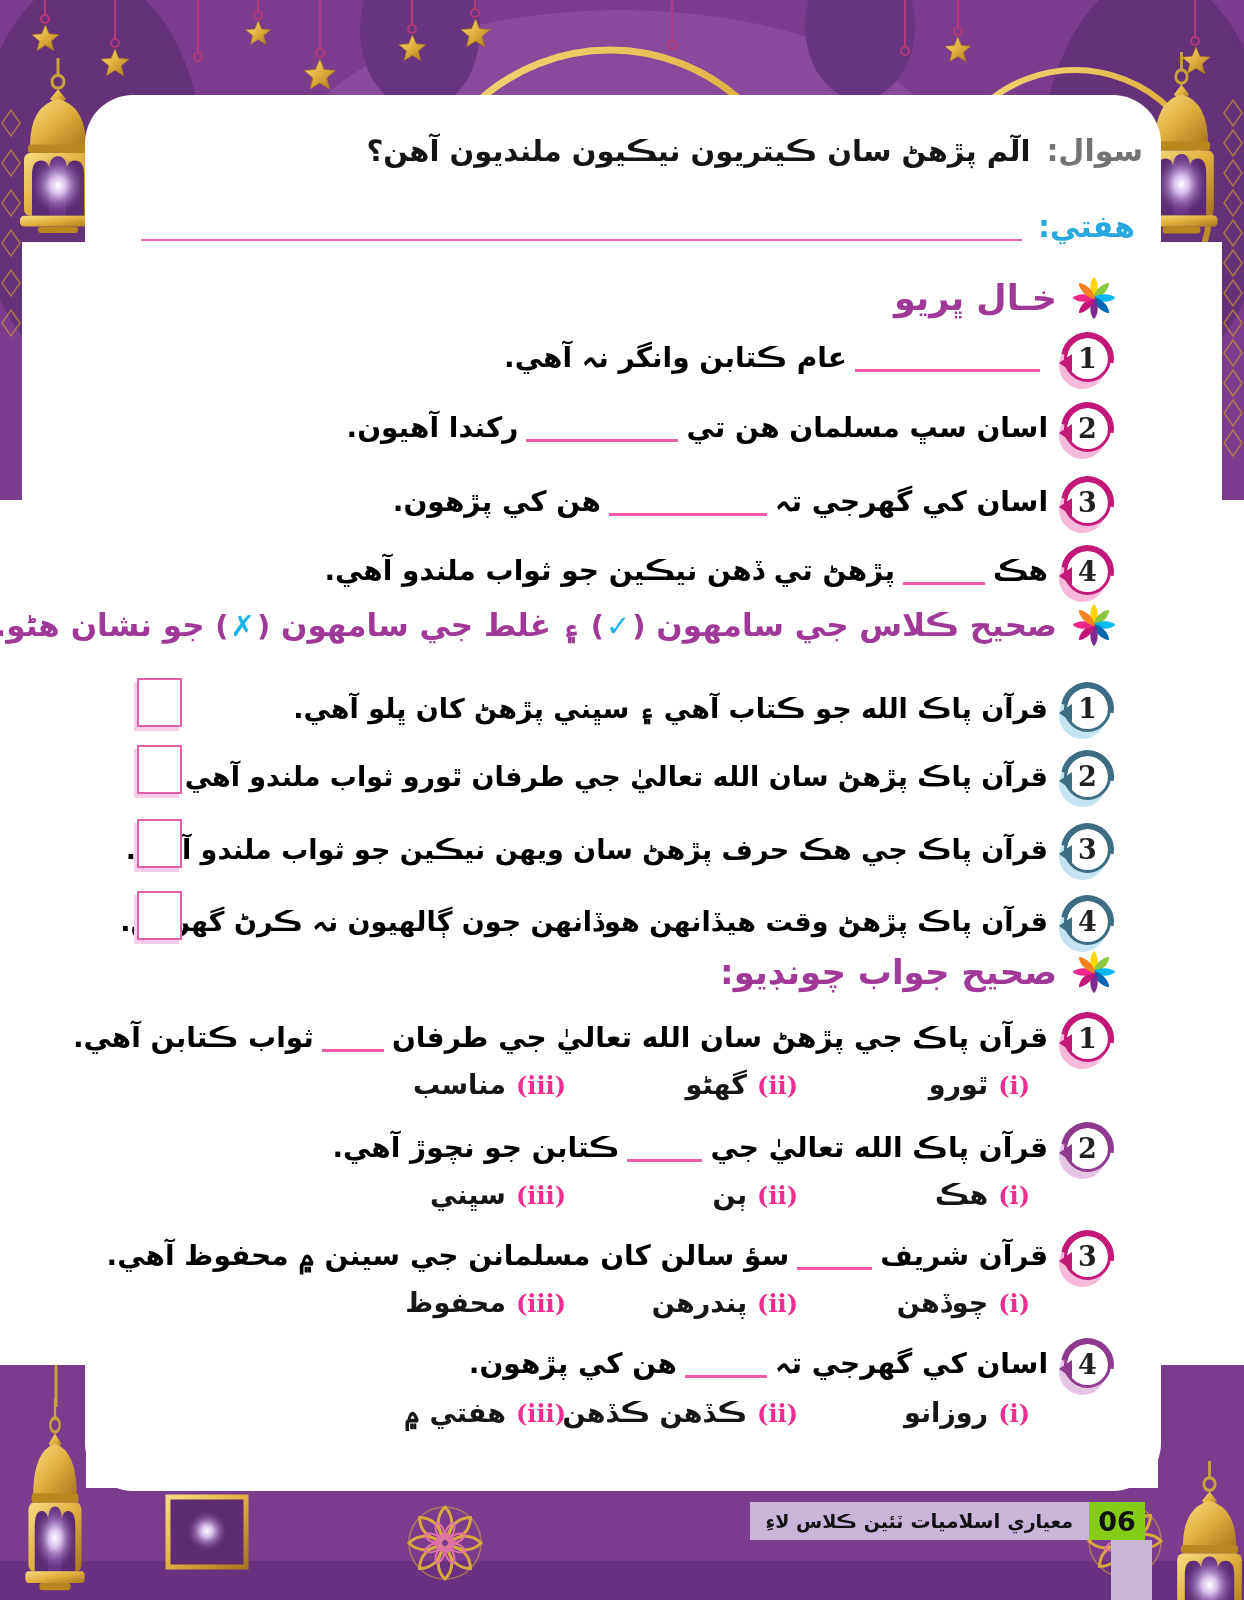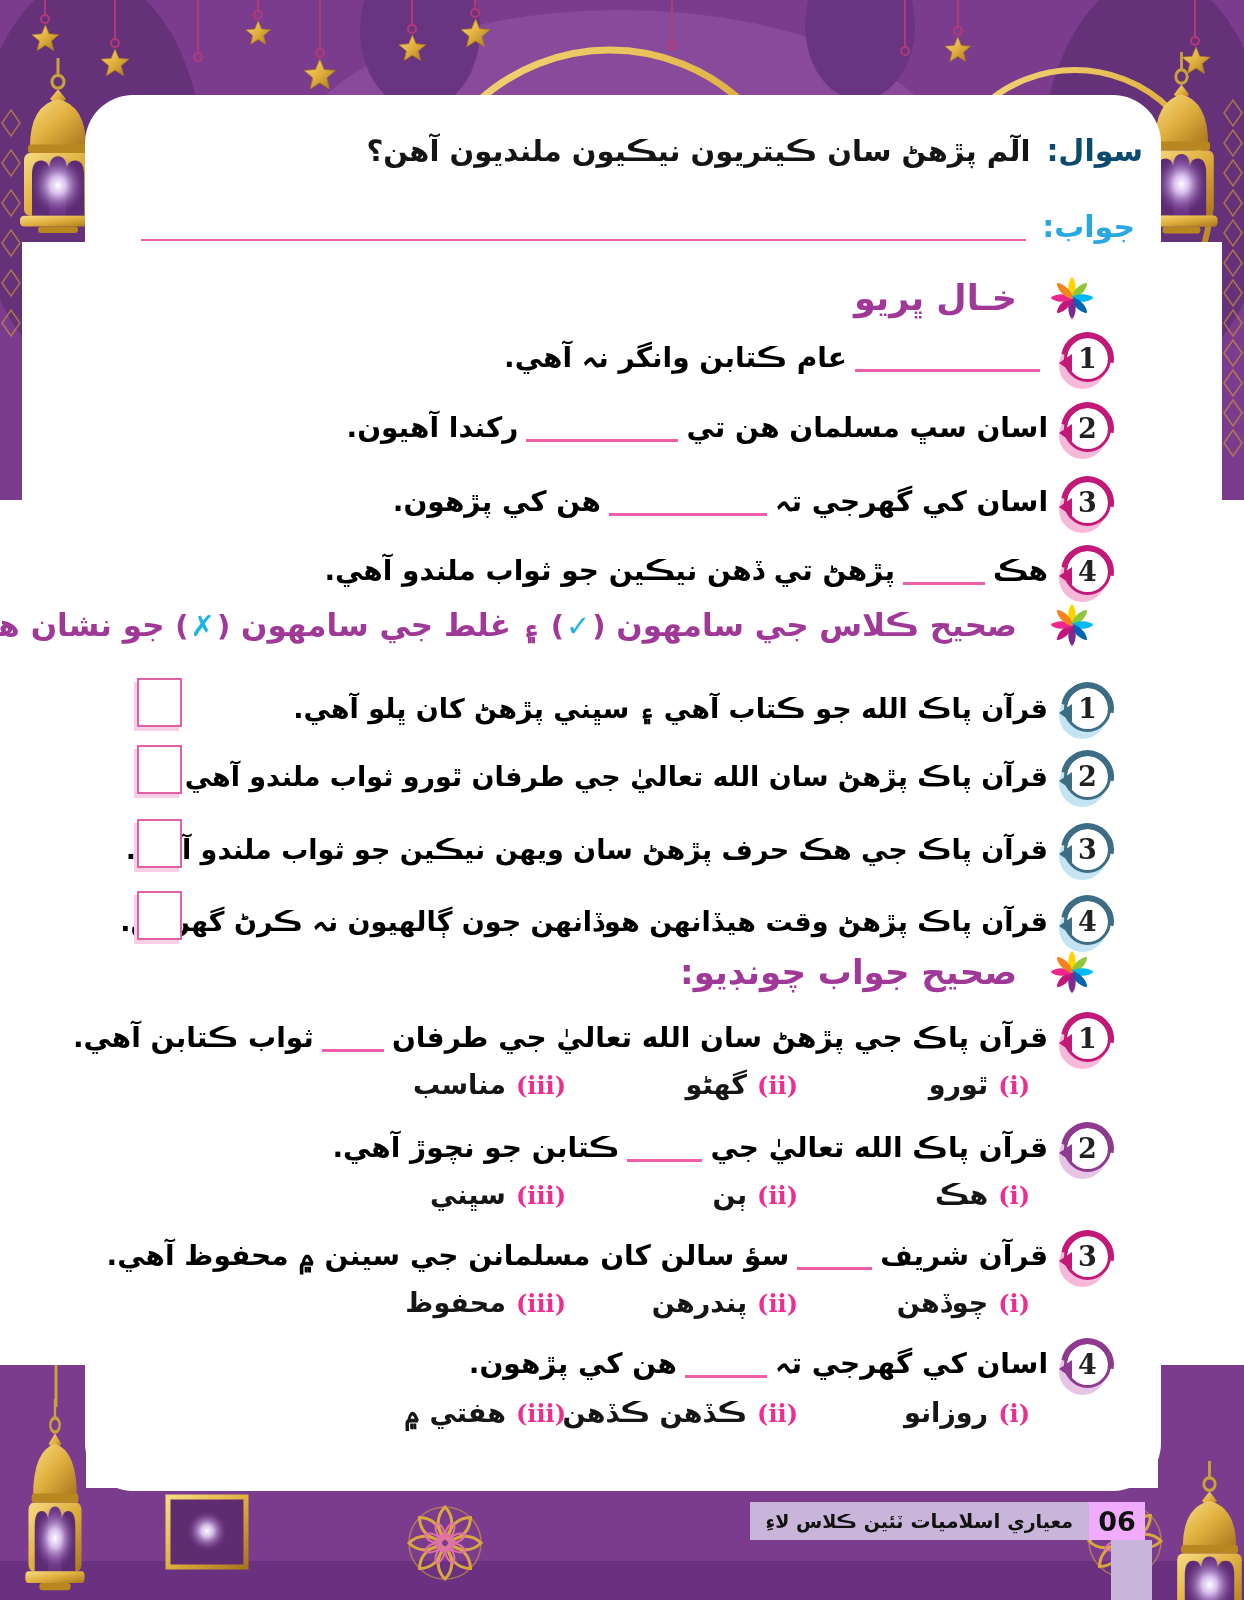--- a/index.html
+++ b/index.html
@@ -12,28 +12,28 @@
   .dec-top{top:0}
   .dec-bot{top:1365px}
 
   
   .card{position:absolute;left:85px;top:95px;width:1076px;height:1396px;background:#fff;border-radius:48px;z-index:2}
   .row{position:absolute;display:flex;direction:rtl;align-items:center;gap:16px;white-space:nowrap}
   .artxt{direction:rtl;font-weight:bold;color:#000000;font-size:28px;line-height:1.6}
 
   
   .qrow{top:38px;right:18px;left:60px}
-  .qlabel{color:#0c4a6e;font-weight:bold;font-size:30px}
+  .qlabel{color:#737373;font-weight:bold;font-size:30px}
   .qtext{font-weight:bold;color:#151515;font-size:29px}
   .arow{top:114px;right:26px;left:56px}
   .alabel{color:#29a8e0;font-weight:bold;font-size:30px}
   .aline{flex:1 1 auto;height:0;border-bottom:2.5px solid #e863ae;align-self:center;margin-top:26px}
 
   
-  .shead{position:absolute;right:66px;display:flex;direction:rtl;align-items:center;gap:32px;color:#a03898;font-weight:bold;white-space:nowrap}
+  .shead{position:absolute;right:44px;display:flex;direction:rtl;align-items:center;gap:14px;color:#a03898;font-weight:bold;white-space:nowrap}
   .shead .shead-text{font-size:35px}
   .shead-fill{top:178px}
   .shead-tf{top:505px}
   .shead-tf .shead-text{font-size:31px}
   .shead-mcq{top:852px}
   .shead-mcq .shead-text{font-size:34px}
   .bullet{width:46px;height:50px;flex:0 0 auto}
   .mark{font-weight:bold;font-size:29px}
   .mark .paren{color:#a03898}
   .check,.cross{color:#1fb4e8;padding:0 2px}
@@ -73,21 +73,21 @@
   .opts{position:absolute;right:131px;left:36px;display:flex;direction:rtl}
   .o1{top:974px}.o2{top:1084px}.o3{top:1192px}.o4{top:1302px}
   .opt{flex:0 0 auto;width:232px;display:flex;direction:rtl;align-items:baseline;gap:10px;white-space:nowrap}
   .opt .rlab{color:#ee2d90;font-weight:bold;font-size:24px;font-family:"DejaVu Serif","Liberation Serif",serif}
   .opt .otext{font-weight:bold;color:#161616;font-size:27px}
 
   
   .footer-bar{position:absolute;top:1502px;right:99px;height:38px;display:flex;direction:ltr;z-index:4}
   .fbook{background:#c9b5d9;display:flex;align-items:center;direction:rtl;gap:7px;padding:0 16px;color:#111;font-size:19px;font-weight:bold;white-space:nowrap}
   .fbook .btitle{font-size:20px}
-  .fnum{background:#f0abfc;width:56px;display:flex;align-items:center;justify-content:center;font-weight:bold;font-size:27px;color:#111}
+  .fnum{background:#84cc16;width:56px;display:flex;align-items:center;justify-content:center;font-weight:bold;font-size:27px;color:#111}
   .footer-strip{position:absolute;top:1540px;right:92px;width:41px;height:60px;background:#c9b5d9;z-index:3}
 </style>
 </head>
 <body>
 
 <svg width="0" height="0" style="position:absolute" aria-hidden="true">
   <defs>
     <linearGradient id="gold" x1="0" y1="0" x2="1" y2="1">
       <stop offset="0" stop-color="#f7dc82"></stop>
         <stop offset="0.5" stop-color="#dfaf3e"></stop>
@@ -262,21 +262,21 @@
   </svg>
 
   <div class="card">
 
     <div class="row qrow">
       <span class="qlabel">سوال:</span>
       <span class="qtext">الٓم پڙهڻ سان ڪيتريون نيڪيون ملنديون آهن؟</span>
     </div>
 
     <div class="row arow">
-      <span class="alabel">جواب:</span>
+      <span class="alabel">هفتي:</span>
       <span class="aline"></span>
     </div>
 
     <div class="shead shead-fill">
       <svg class="bullet" viewBox="-28 -28 56 56">
           <use href="#flower8"></use>
         </svg>
       <span class="shead-text">خـال ڀريو</span>
     </div>
 

